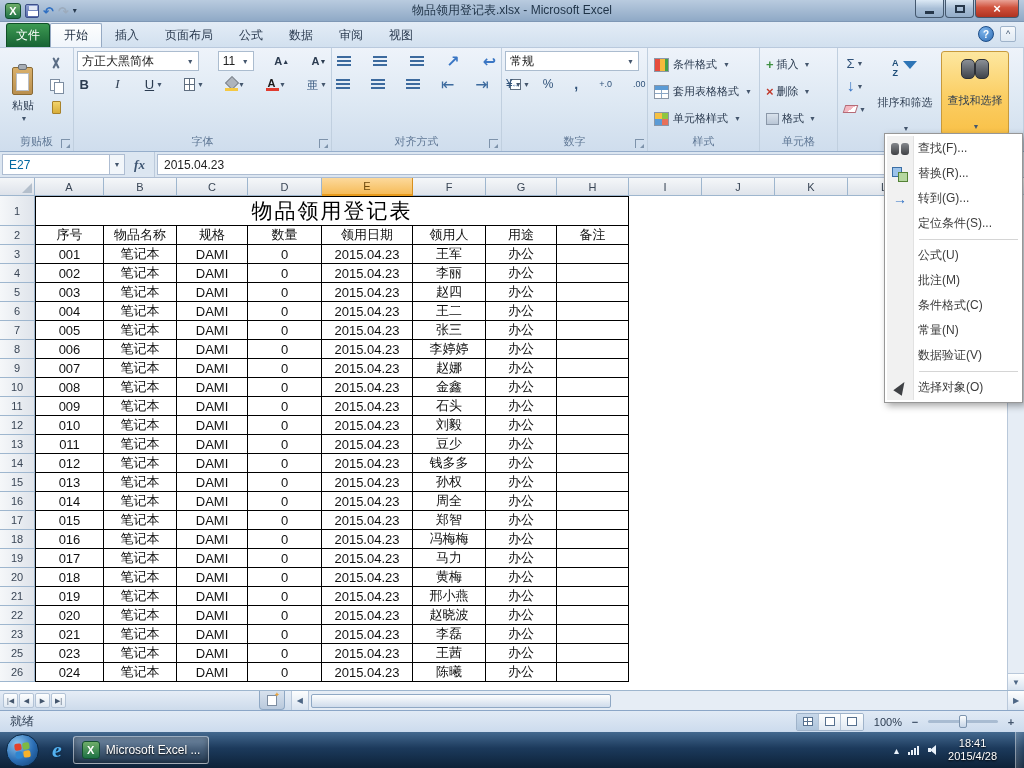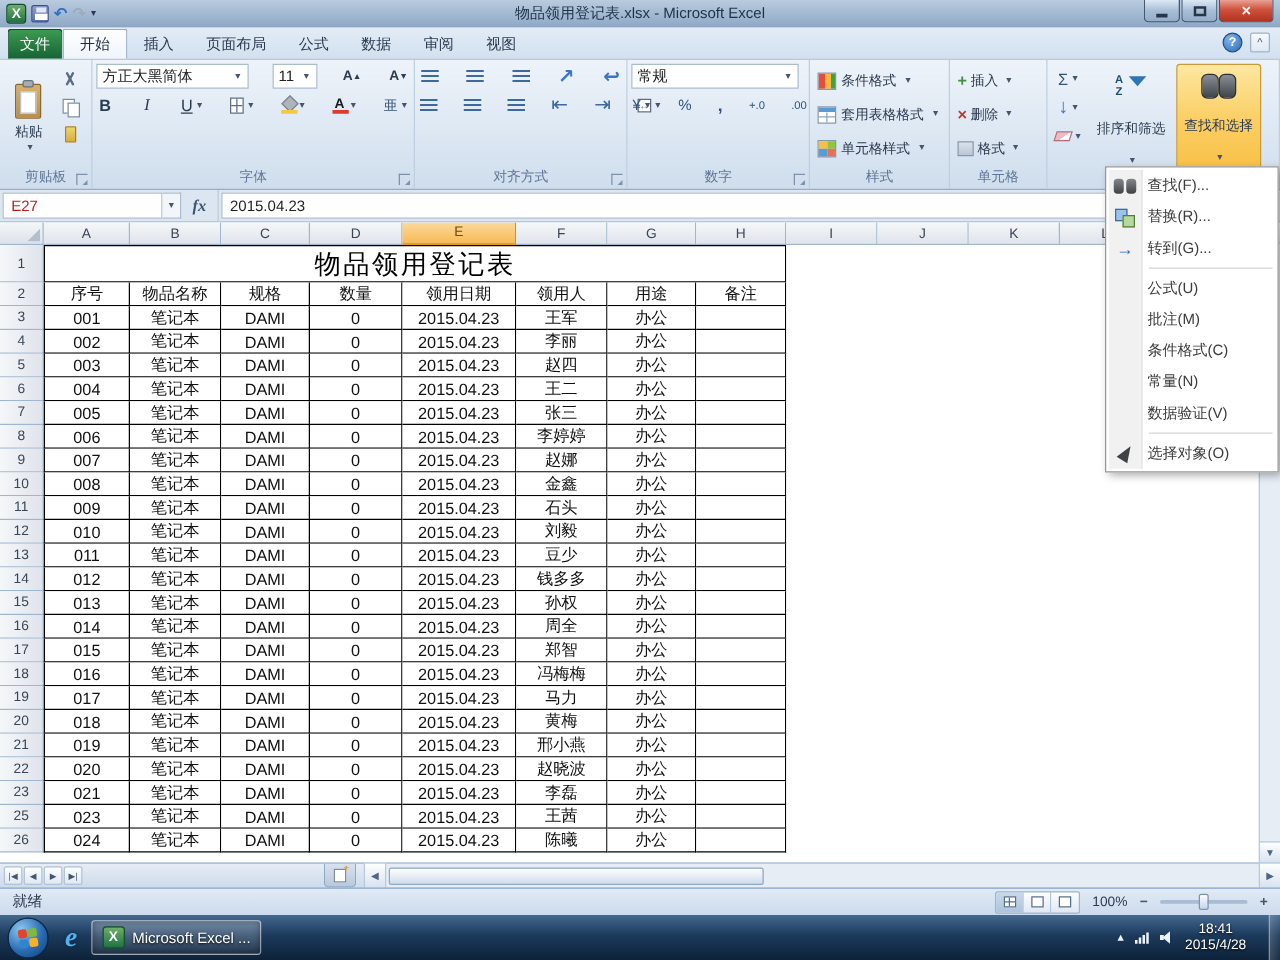--- a/index.html
+++ b/index.html
@@ -131,21 +131,21 @@
   .bigbtn.hl{background:linear-gradient(#fde7a0,#fbce63 55%,#f9c148);border-color:#c79a3c;}
   .sort-ico{position:relative;width:28px;height:22px;}
   .sort-ico:before{content:"A\a Z";white-space:pre;position:absolute;left:1px;top:0;font-size:9px;line-height:10px;font-weight:bold;color:#1f4e79;}
   .sort-ico:after{content:"";position:absolute;right:2px;top:3px;width:0;height:0;border-left:7px solid transparent;border-right:7px solid transparent;border-top:8px solid #2e75b6;}
   .binoc-big{position:relative;width:28px;height:20px;}
   .binoc-big:before,.binoc-big:after{content:"";position:absolute;top:1px;width:12px;height:18px;border-radius:5px;background:linear-gradient(#8a8f96,#3f444b);border:1px solid #2d3137;}
   .binoc-big:before{left:0;}.binoc-big:after{right:0;}
 
   
   .fbar{top:152px;height:26px;background:#dce6f1;border-bottom:1px solid #aebdd2;display:flex;align-items:stretch;}
-  .name-box{width:128px;background:#fff;border:1px solid #aebdd2;margin:2px 0 2px 2px;display:flex;align-items:center;padding-left:6px;font-size:12px;color:#b91c1c;}
+  .name-box{width:108px;background:#fff;border:1px solid #aebdd2;margin:2px 0 2px 2px;display:flex;align-items:center;padding-left:6px;font-size:12px;color:#0369a1;}
   .nb-dd{width:15px;background:#f2f6fa;border:1px solid #aebdd2;border-left:none;margin:2px 0;display:flex;align-items:center;justify-content:center;font-size:7px;color:#44566d;}
   .fx-btn{width:30px;display:flex;align-items:center;justify-content:center;font-family:"Liberation Serif",serif;font-style:italic;font-weight:bold;font-size:13px;color:#3b5370;border-right:1px solid #bccadb;}
   .formula-input{flex:1;background:#fff;border:1px solid #aebdd2;margin:2px 2px;display:flex;align-items:center;padding-left:6px;font-size:12px;color:#222;}
   .fbar-exp{width:16px;display:flex;align-items:center;justify-content:center;font-size:8px;color:#44566d;}
 
   
   .grid{top:178px;height:512px;background:#fff;overflow:hidden;}
   #sheet-table{table-layout:fixed;width:1007px;border-collapse:separate;border-spacing:0;}
   #sheet-table th,#sheet-table td{padding:0;overflow:hidden;white-space:nowrap;font-weight:normal;}
   .corner{background:linear-gradient(#f4f6f8,#dde2ea);border-right:1px solid #9eb6ce;border-bottom:1px solid #9eb6ce;position:relative;}
@@ -912,20 +912,24 @@
           <span class="mi-label">查找(F)...</span>
         </div>
         <div class="menu-item">
           <span class="mi-icon icon-replace"></span>
           <span class="mi-label">替换(R)...</span>
         </div>
         <div class="menu-item">
           <span class="mi-icon icon-goto"></span>
           <span class="mi-label">转到(G)...</span>
         </div>
+        <div class="menu-item">
+          <span class="mi-icon"></span>
+          <span class="mi-label">定位条件(S)...</span>
+        </div>
         <div class="menu-sep"></div>
         <div class="menu-item">
           <span class="mi-icon"></span>
           <span class="mi-label">公式(U)</span>
         </div>
         <div class="menu-item">
           <span class="mi-icon"></span>
           <span class="mi-label">批注(M)</span>
         </div>
         <div class="menu-item">

